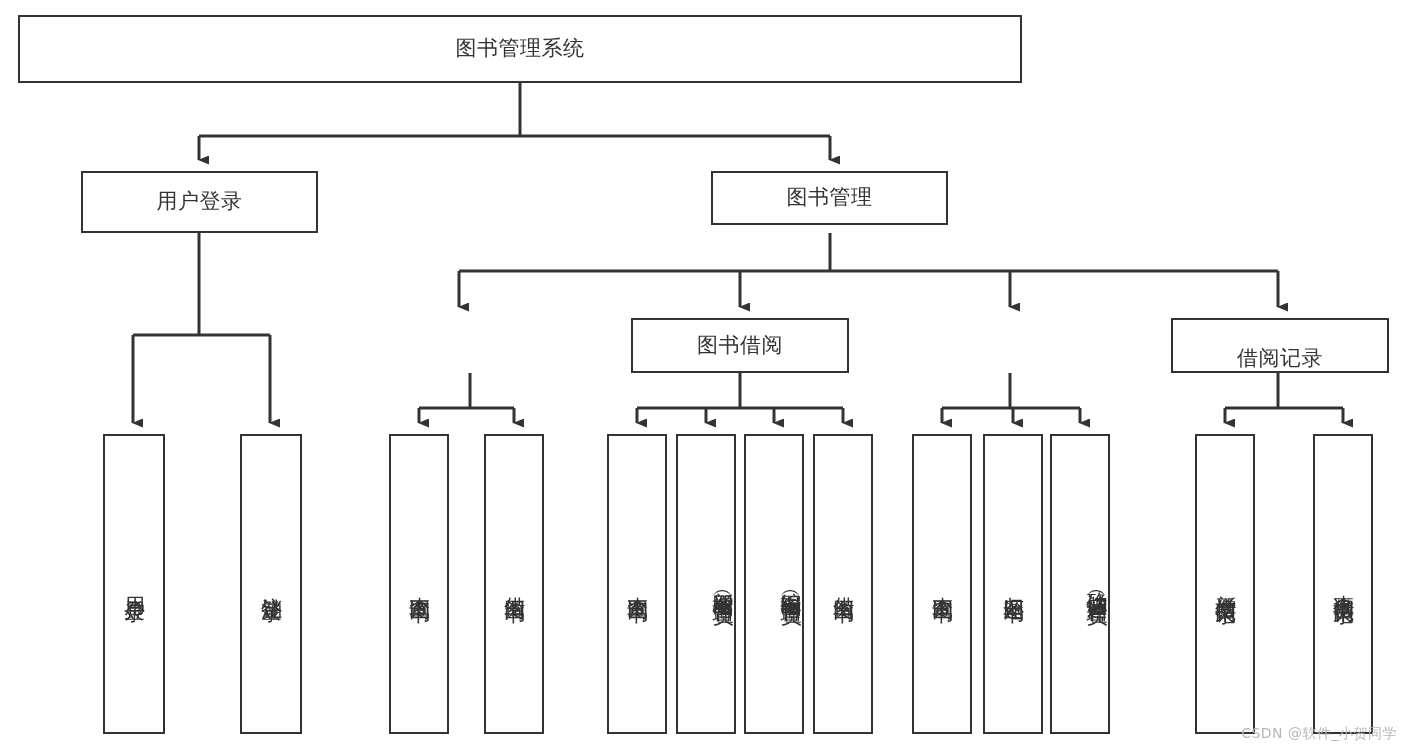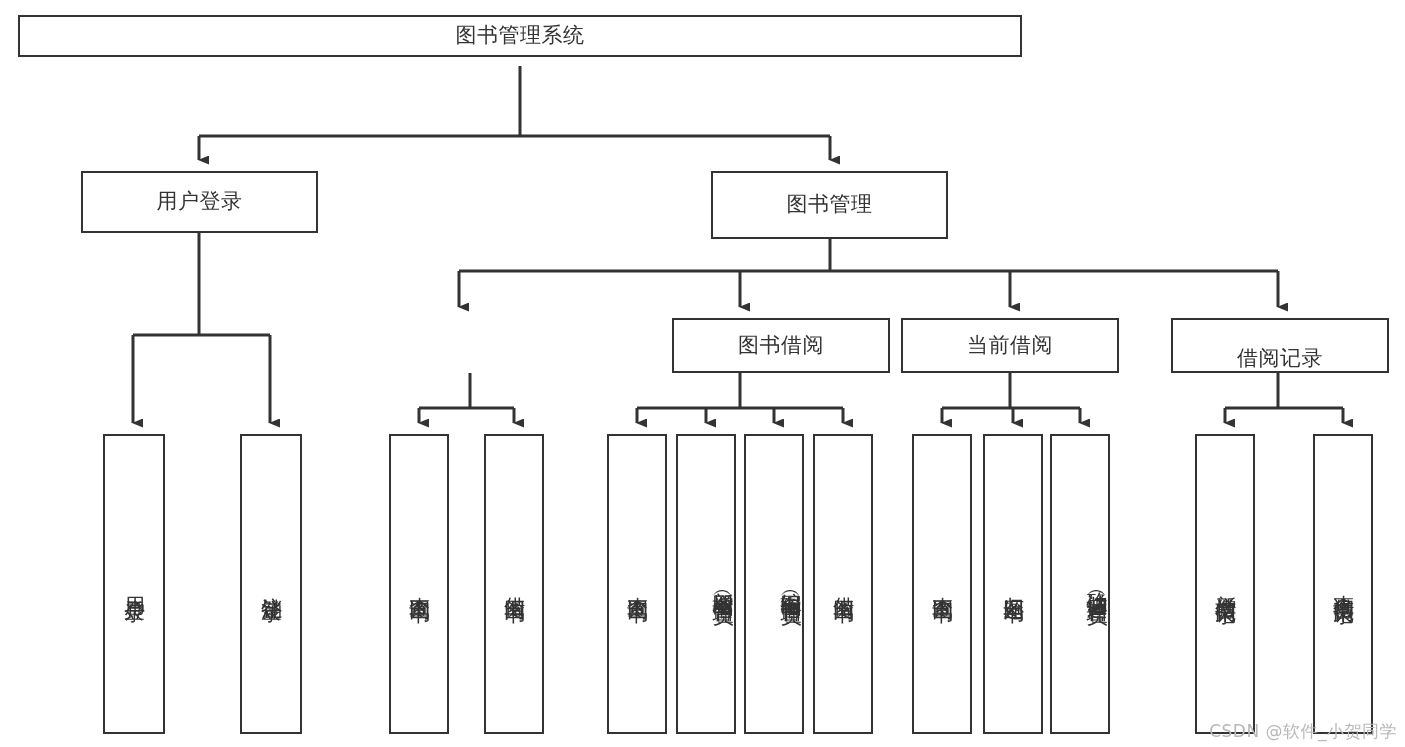--- a/index.html
+++ b/index.html
@@ -54,21 +54,21 @@
   }
   .label-vert {
     writing-mode: vertical-rl;
     text-orientation: upright;
     white-space: nowrap;
   }
   .watermark {
     position: absolute;
     right: 8px;
     bottom: 4px;
-    font-size: 17px;
+    font-size: 14px;
     color: #b8b8b8;
     white-space: nowrap;
     letter-spacing: 0.5px;
   }
 </style>
 </head>
 <body>
 
 <div id="canvas">
 
@@ -115,36 +115,33 @@
       <path d="M 1013 408 L 1013 423" marker-end="url(#arrowhead)"></path>
       <path d="M 1080 408 L 1080 423" marker-end="url(#arrowhead)"></path>
 
       <path d="M 1278 373 L 1278 408"></path>
       <path d="M 1225 408 L 1343 408"></path>
       <path d="M 1225 408 L 1225 423" marker-end="url(#arrowhead)"></path>
       <path d="M 1343 408 L 1343 423" marker-end="url(#arrowhead)"></path>
     </g>
   </svg>
 
-  <div class="node horiz" style="left:18px; top:15px; width:1004px; height:42px;">
+  <div class="node horiz" style="left:18px; top:15px; width:1004px; height:68px;">
     <span>图书管理系统</span>
   </div>
 
   <div class="node horiz" style="left:81px; top:171px; width:237px; height:62px;">
     <span>用户登录</span>
   </div>
-  <div class="node horiz" style="left:711px; top:171px; width:237px; height:68px;">
+  <div class="node horiz" style="left:711px; top:171px; width:237px; height:54px;">
     <span>图书管理</span>
   </div>
 
-  <div class="node horiz" style="left:631px; top:318px; width:218px; height:55px;margin-left:41px;">
+  <div class="node horiz" style="left:631px; top:318px; width:218px; height:55px;">
     <span>图书借阅</span>
-  </div>
-  <div class="node horiz" style="left:901px; top:318px; width:218px; height:55px;">
-    <span>当前借阅</span>
   </div>
   <div class="node horiz" style="left:1171px; top:318px; width:218px; height:55px;align-items:flex-end;">
     <span>借阅记录</span>
   </div>
 
   <div class="node leaf" style="left:103px; top:434px; width:62px; height:300px;">
     <span class="label-vert">用户登录</span>
   </div>
   <div class="node leaf" style="left:240px; top:434px; width:62px; height:300px;">
     <span class="label-vert">注销登录</span>

